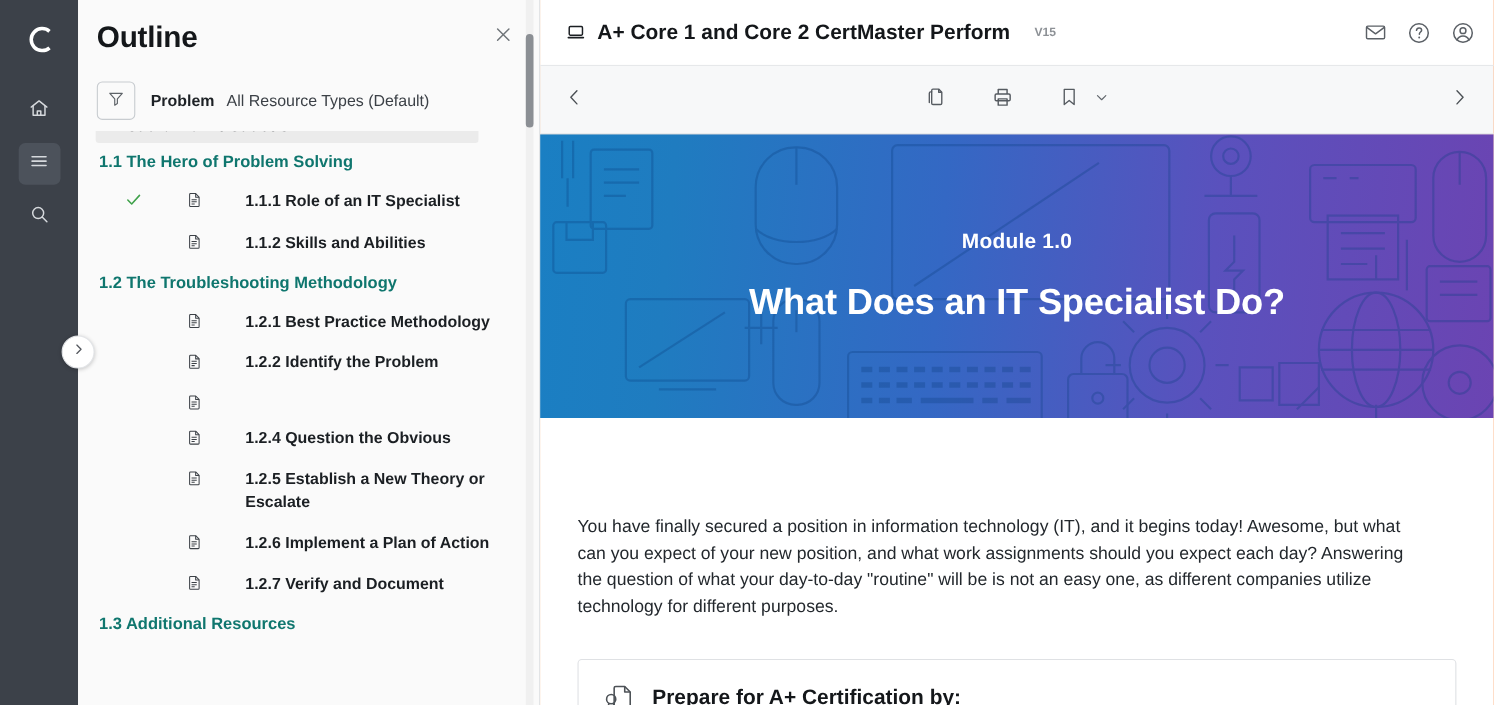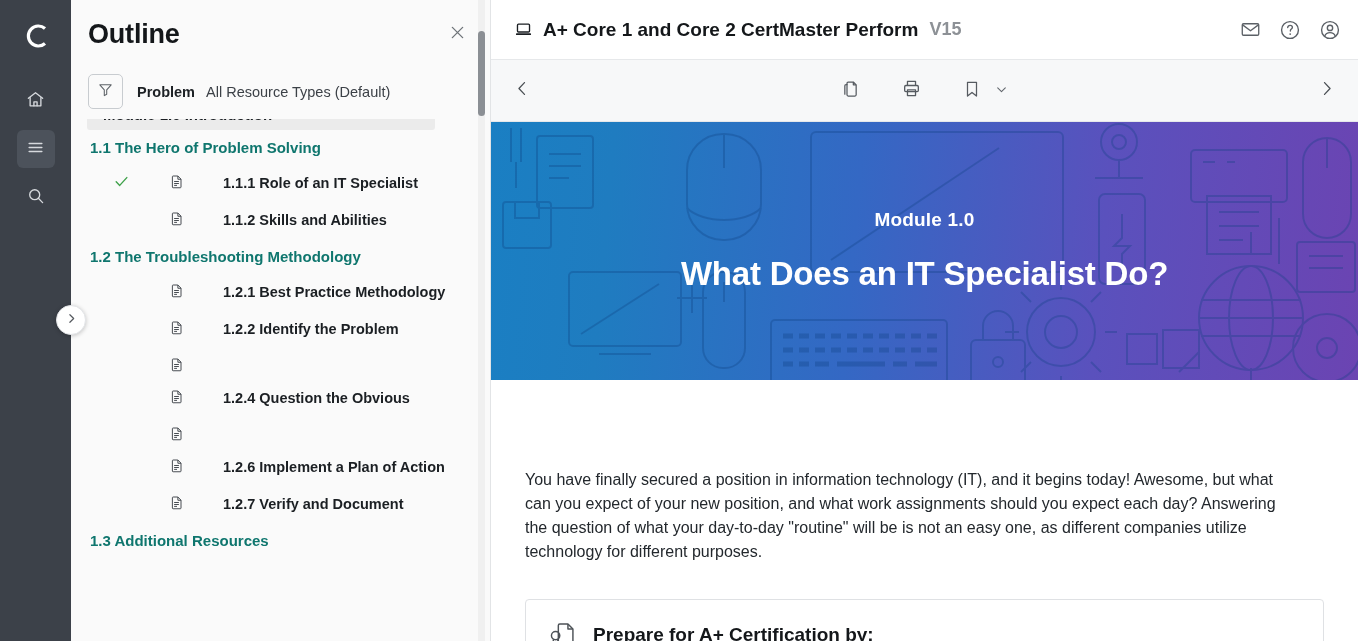--- a/index.html
+++ b/index.html
@@ -114,21 +114,21 @@
   .main { flex: 1 1 auto; height: 641px; display: flex; flex-direction: column; background:#f97316; }
   .topbar {
     height: 60px; flex: 0 0 60px;
     display: flex; align-items: center;
     padding: 0 17px 0 24px;
     border-bottom: 1px solid #e6e8ea;
     background: #ffffff;
   }
   .topbar-ico { color: #1b1f23; display: flex; align-items: center; margin-right: 11px; }
   .topbar-title { font-size: 19px; font-weight: 700; color: #14171a; }
-  .topbar-ver { font-size: 18px; font-weight: 700; color: #8d9196; margin-left: 11px; }
+  .topbar-ver { font-size: 11px; font-weight: 700; color: #8d9196; margin-left: 22px; }
   .topbar-right { margin-left: auto; display: flex; align-items: center; gap: 18px; color: #5b6066; }
   .topbar-right span { display: flex; align-items: center; }
 
   .toolbar {
     height: 62px; flex: 0 0 62px;
     display: flex; align-items: center;
     background: #f7f8f9; border-bottom: 1px solid #e6e8ea;
     padding: 0 22px; position: relative;
   }
   .tb-nav { color: #4b5055; display: flex; align-items: center; }
@@ -327,20 +327,21 @@
         </div>
         <div class="oitem osub">
           <span class="check empty"></span>
           <span class="doc-ico">
             <svg width="15" height="15" viewBox="0 0 24 24" fill="none" stroke="currentColor" stroke-width="1.5" stroke-linejoin="round">
               <path d="M6.6 3.2h7.6l5 5v12.6a1.2 1.2 0 0 1-1.2 1.2H6.6a1.2 1.2 0 0 1-1.2-1.2V4.4a1.2 1.2 0 0 1 1.2-1.2z"></path>
               <path d="M14.2 3.2V8.4h5"></path>
               <path d="M8.2 12h7.6M8.2 15.2h7.6M8.2 18.2h4.6"></path>
             </svg>
           </span>
+          <span class="otext">1.2.5 Establish a New Theory or Escalate</span>
         </div>
         <div class="oitem osub">
           <span class="check empty"></span>
           <span class="doc-ico">
             <svg width="15" height="15" viewBox="0 0 24 24" fill="none" stroke="currentColor" stroke-width="1.5" stroke-linejoin="round">
               <path d="M6.6 3.2h7.6l5 5v12.6a1.2 1.2 0 0 1-1.2 1.2H6.6a1.2 1.2 0 0 1-1.2-1.2V4.4a1.2 1.2 0 0 1 1.2-1.2z"></path>
               <path d="M14.2 3.2V8.4h5"></path>
               <path d="M8.2 12h7.6M8.2 15.2h7.6M8.2 18.2h4.6"></path>
             </svg>
           </span>

